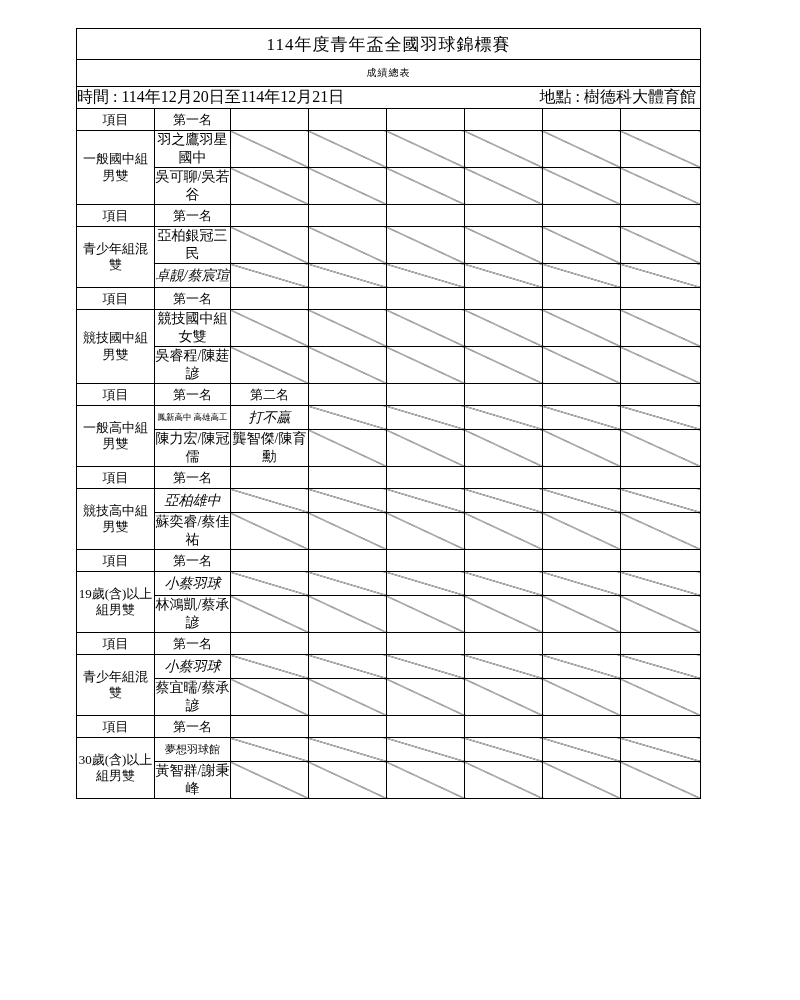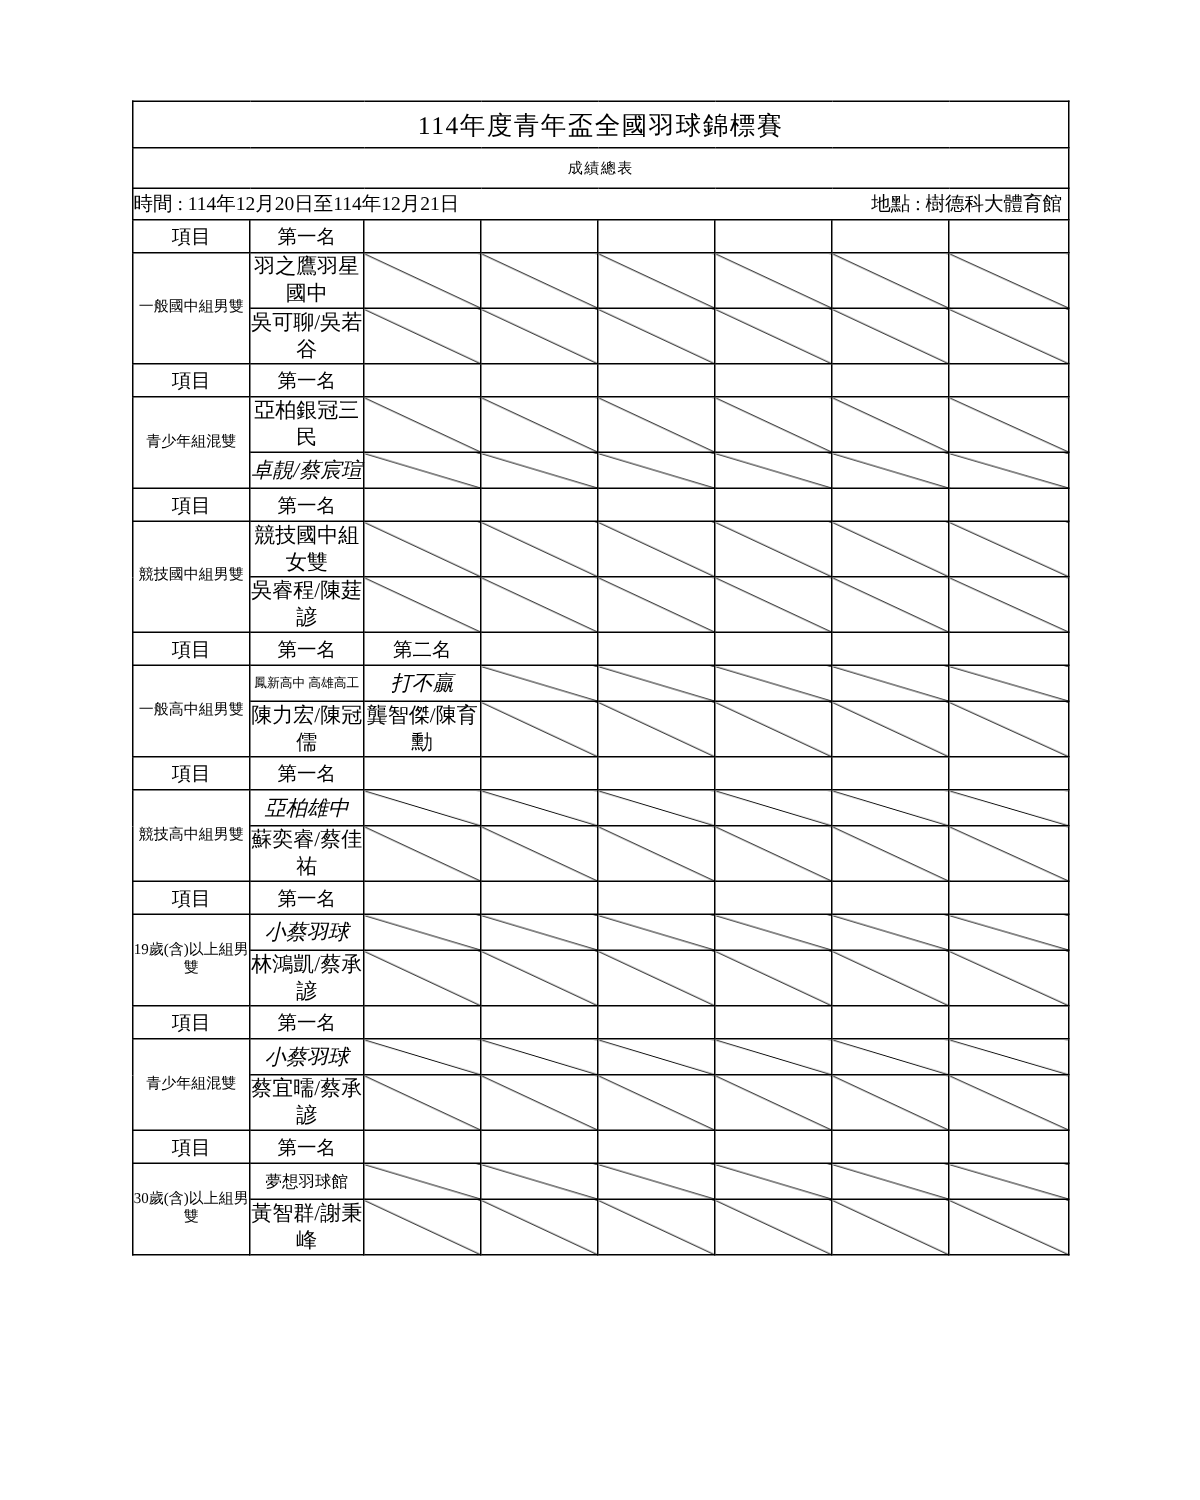--- a/index.html
+++ b/index.html
@@ -9,24 +9,23 @@
   }
   body {
     width: 800px;
     height: 1000px;
     font-family: "Liberation Serif", "DejaVu Serif", serif;
     color: #000;
     position: relative;
   }
   #sheet {
     position: absolute;
-    left: 88px;
+    left: 76px;
     top: 28px;
     width: 624px;
-    margin-top: 39px;
   }
   table.main {
     border-collapse: collapse;
     table-layout: fixed;
     width: 624px;
   }
   table.main td {
     border: 1px solid #000;
     padding: 0;
     vertical-align: middle;
@@ -38,40 +37,40 @@
     font-size: 17px;
     letter-spacing: 1px;
   }
   .subtitle-cell {
     height: 26px;
     font-size: 10px;
     letter-spacing: 1px;
   }
   .info-cell {
     height: 20px;
-    font-size: 13px;
+    font-size: 16px;
     text-align: left;
     padding: 0 6px;
   }
   .info-row {
     display: flex;
     justify-content: space-between;
     align-items: center;
     width: 100%;
   }
   .info-left { text-align: left; }
   .info-right { padding-right: 4px; }
 
   
   .hdr {
     height: 21px;
     font-size: 13px;
   }
   .grp {
-    font-size: 10px;
+    font-size: 13px;
     line-height: 1.25;
     padding: 0 2px;
   }
   .r1 { height: 23px; }
   .r2 { height: 23px; }
 
   .big {
     font-size: 14px;
     font-style: italic;
   }

